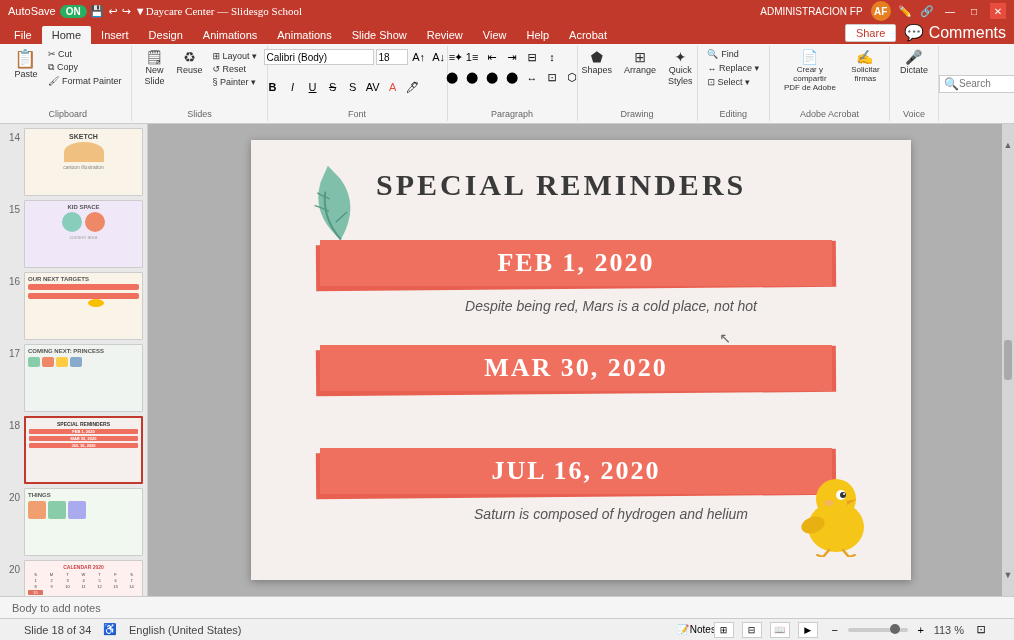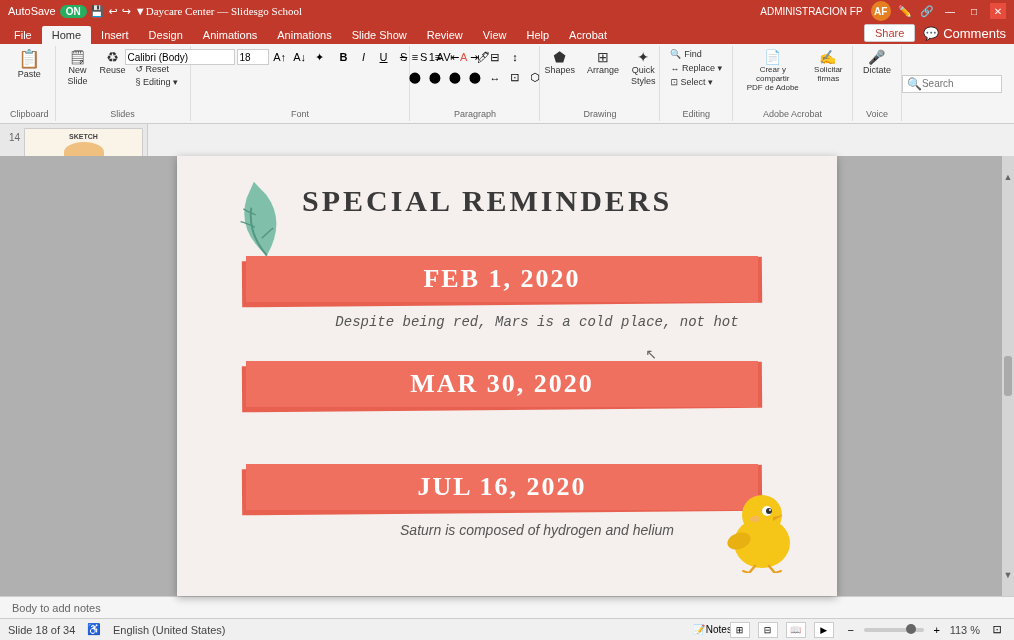--- a/index.html
+++ b/index.html
@@ -55,21 +55,21 @@
       background: #f5f5f5;
       color: #333;
     }
     .ribbon-tabs-right { margin-left: auto; display: flex; align-items: center; gap: 8px; padding-right: 8px; padding-bottom: 2px; }
     .ribbon-share-btn {
       background: white; color: #c0392b; border: 1px solid #ccc;
       padding: 2px 10px; font-size: 11px; border-radius: 2px; cursor: pointer;
     }
     .ribbon-comments-btn {
       background: transparent; color: white; border: none;
-      font-size: 13px; cursor: pointer;
+      font-size: 16px; cursor: pointer;
     }
 
     
     #ribbon {
       height: 80px;
       background: #f5f5f5;
       border-bottom: 1px solid #ccc;
       display: flex;
       align-items: stretch;
       padding: 2px 4px;
@@ -112,21 +112,20 @@
     .format-btn {
       width: 18px; height: 18px; font-size: 11px; border: none;
       background: transparent; cursor: pointer; display: flex;
       align-items: center; justify-content: center;
     }
 
     
     #main {
       display: flex;
       height: calc(640px - 22px - 22px - 80px - 22px - 22px);
-      flex-direction: column;
     }
 
     
     #slide-panel {
       width: 148px;
       background: #e8e8e8;
       overflow-y: auto;
       border-right: 1px solid #ccc;
       padding: 4px;
     }
@@ -222,21 +221,21 @@
     }
 
     
     #status-bar {
       height: 22px;
       background: #f0f0f0;
       border-top: 1px solid #ccc;
       display: flex;
       align-items: center;
       justify-content: space-between;
-      padding: 0 8px;
+      padding: 0 24px;
       font-size: 11px;
       color: #444;
     }
     .status-left { display: flex; gap: 12px; align-items: center; }
     .status-right { display: flex; gap: 8px; align-items: center; }
     .view-btn {
       width: 20px; height: 16px; border: 1px solid #ccc; background: white;
       cursor: pointer; font-size: 9px; display: flex; align-items: center; justify-content: center;
     }
     .zoom-bar { display: flex; align-items: center; gap: 4px; }
@@ -339,46 +338,51 @@
 </div>
 
 <div id="ribbon">
 
   <div class="ribbon-group">
     <div class="ribbon-group-content">
       <button class="rb-btn">
         <span class="rb-icon">📋</span>
         <span>Paste</span>
       </button>
+      <div class="rb-small-btns">
+        <button class="rb-small-btn">✂ Cut</button>
+        <button class="rb-small-btn">⧉ Copy</button>
+        <button class="rb-small-btn">🖌 Format Painter</button>
+      </div>
     </div>
     <span class="ribbon-group-label">Clipboard</span>
   </div>
 
   <div class="ribbon-group">
     <div class="ribbon-group-content">
       <button class="rb-btn">
         <span class="rb-icon small">🗒</span>
         <span>New</span>
         <span>Slide</span>
       </button>
       <button class="rb-btn">
         <span class="rb-icon small">♻</span>
         <span>Reuse</span>
       </button>
       <div class="rb-small-btns" style="margin-top:2px">
         <button class="rb-small-btn">⊞ Layout ▾</button>
         <button class="rb-small-btn">↺ Reset</button>
-        <button class="rb-small-btn">§ Editing ▾</button>
+        <button class="rb-small-btn">§ Painter ▾</button>
       </div>
     </div>
     <span class="ribbon-group-label">Slides</span>
   </div>
 
   <div class="ribbon-group" style="min-width:180px;">
-    <div class="ribbon-group-content" style="flex-direction:row; gap:6px;margin-left:17px;">
+    <div class="ribbon-group-content" style="flex-direction:column; gap:12px;margin-left:17px;">
       <div style="display:flex; align-items:center; gap:2px;">
         <input type="text" class="font-box" value="Calibri (Body)" style="">
         <input type="text" class="font-size-box" value="18" style="">
         <button class="format-btn">A↑</button>
         <button class="format-btn">A↓</button>
         <button class="format-btn">✦</button>
       </div>
       <div style="display:flex; align-items:center; gap:2px;">
         <button class="format-btn" style="font-weight:bold;">B</button>
         <button class="format-btn" style="font-style:italic;">I</button>
@@ -613,21 +617,21 @@
 
       <div class="slide-title" style="position:absolute; top:28px; left:125px; font-size:30px; font-weight:900; color:#3a3a3a; letter-spacing:3px; text-transform:uppercase; font-family:Georgia,serif;">SPECIAL REMINDERS</div>
 
       <div style="position:absolute; top:100px; left:65px; width:520px; height:46px;">
         <div style="position:absolute; left:0; top:3px; width:520px; height:46px; background:#e86050; transform:rotate(-0.5deg);"></div>
         <div style="position:absolute; left:4px; top:0; width:512px; height:46px; background:#f07060; display:flex; align-items:center; justify-content:center;">
           <span style="font-size:26px; font-weight:900; color:white; letter-spacing:2px; font-family:Georgia,serif;">FEB 1, 2020</span>
         </div>
       </div>
 
-      <div class="desc-text" style="top:158px;font-family:Liberation Mono, monospace;">Despite being red, Mars is a cold place, not hot</div>
+      <div class="desc-text" style="top:158px;">Despite being red, Mars is a cold place, not hot</div>
 
       <div style="position:absolute; top:205px; left:65px; width:520px; height:46px;">
         <div style="position:absolute; left:0; top:3px; width:520px; height:46px; background:#e86050; transform:rotate(-0.5deg);"></div>
         <div style="position:absolute; left:4px; top:0; width:512px; height:46px; background:#f07060; display:flex; align-items:center; justify-content:center;">
           <span style="font-size:26px; font-weight:900; color:white; letter-spacing:2px; font-family:Georgia,serif;">MAR 30, 2020</span>
         </div>
       </div>
 
 
       <div style="position:absolute; top:308px; left:65px; width:520px; height:46px;">

